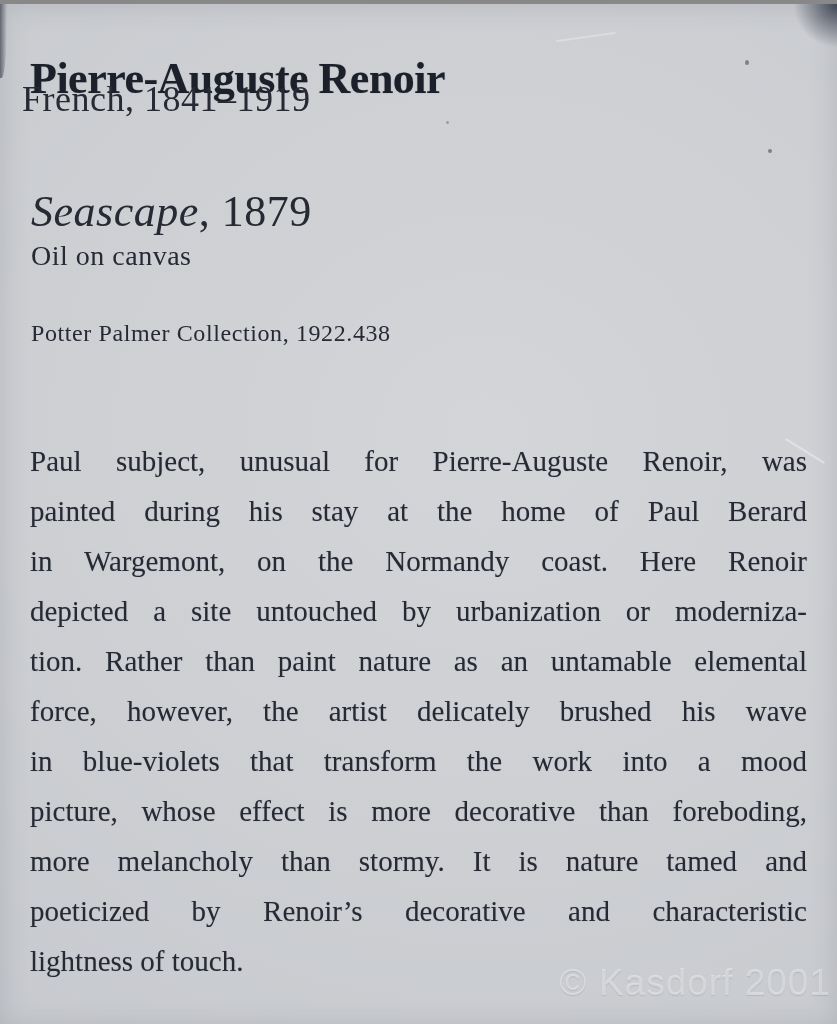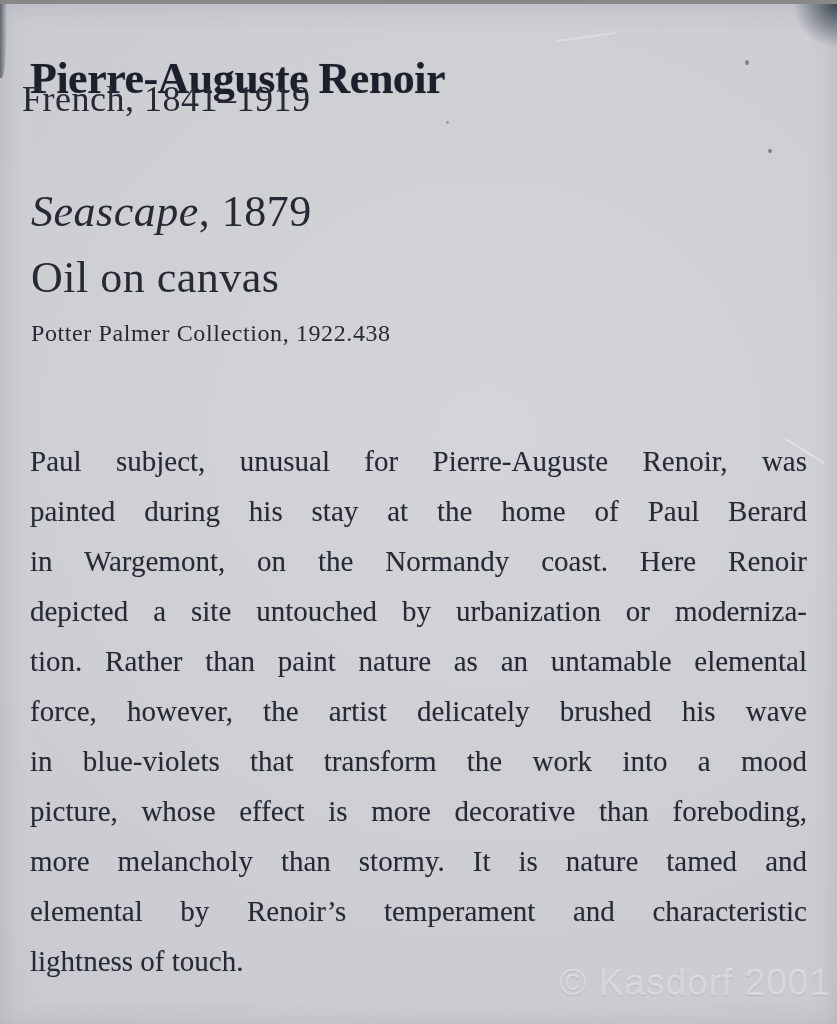--- a/index.html
+++ b/index.html
@@ -44,23 +44,23 @@
   .title-line {
     position: absolute;
     top: 182px;
     left: 31px;
     font-size: 44px;
     letter-spacing: 0.5px;
   }
   .title-line .work-title { font-style: italic; }
   .medium {
     position: absolute;
-    top: 248px;
+    top: 236px;
     left: 31px;
-    font-size: 44px;
+    font-size: 28px;
     letter-spacing: 0.5px;
   }
   .credit {
     position: absolute;
     top: 316px;
     left: 31px;
     font-size: 24px;
     letter-spacing: 0.6px;
   }
   .description {
@@ -151,21 +151,21 @@
   <div class="description" id="description">
       <div class="body-line">Paul subject, unusual for Pierre-Auguste Renoir, was</div>
       <div class="body-line">painted during his stay at the home of Paul Berard</div>
       <div class="body-line">in Wargemont, on the Normandy coast. Here Renoir</div>
       <div class="body-line">depicted a site untouched by urbanization or moderniza-</div>
       <div class="body-line">tion. Rather than paint nature as an untamable elemental</div>
       <div class="body-line">force, however, the artist delicately brushed his wave</div>
       <div class="body-line">in blue-violets that transform the work into a mood</div>
       <div class="body-line">picture, whose effect is more decorative than foreboding,</div>
       <div class="body-line">more melancholy than stormy. It is nature tamed and</div>
-      <div class="body-line">elemental by Renoir’s temperament and characteristic</div>
+      <div class="body-line">poeticized by Renoir’s decorative and characteristic</div>
       <div class="body-line last">lightness of touch.</div>
     </div>
 
   <div class="watermark">© Kasdorf 2001</div>
 
   <div class="smudge-top-right"></div>
   <div class="edge-top-left"></div>
   <div class="speck speck-1"></div>
   <div class="speck speck-2"></div>
   <div class="speck speck-3"></div>

